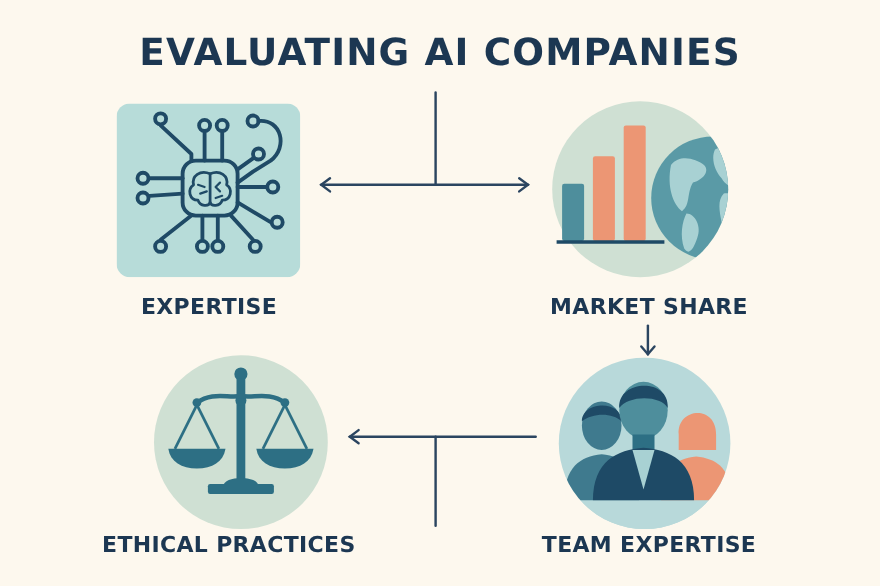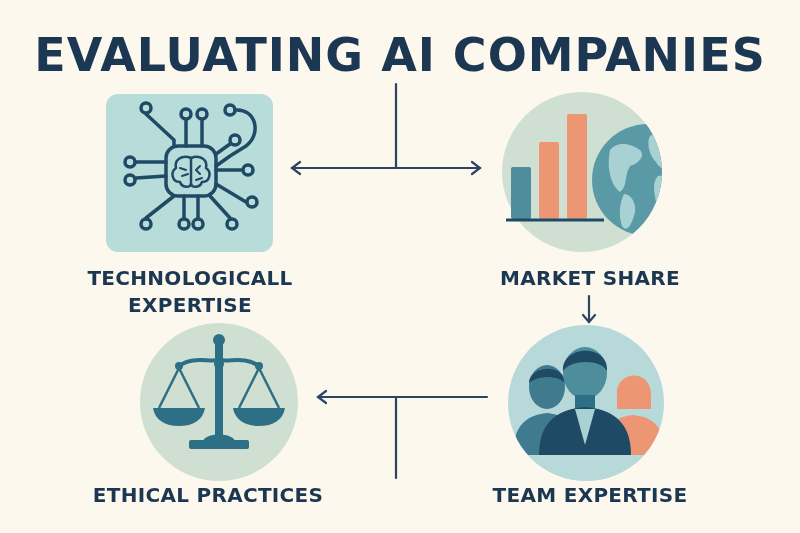--- a/index.html
+++ b/index.html
@@ -5,21 +5,21 @@
   html, body { margin: 0; padding: 0; }
   body {
     width: 800px; height: 533px; overflow: hidden;
     background: #fdf8ee;
     position: relative;
     font-family: "DejaVu Sans", "Liberation Sans", sans-serif;
     color: #1c3752;
   }
   .title {
     position: absolute; left: 0; top: 28px; width: 800px;
-    text-align: center; font-size: 46px; font-weight: bold;
+    text-align: center; font-size: 34px; font-weight: bold;
     letter-spacing: 1px; color: #1c3752;
   }
   .label {
     position: absolute; text-align: center; font-size: 20px;
     font-weight: bold; color: #1c3752; line-height: 27px; letter-spacing: 0.3px;
   }
   .icon-wrap { position: absolute; }
   svg.connectors { position: absolute; left: 0; top: 0; }
 </style>
 </head>
@@ -80,21 +80,20 @@
       <path d="M104 102 L124 124"></path>
         <circle cx="126" cy="130" r="5"></circle>
 
       <path d="M85 64 C76 60 68 66 70 74 C64 78 66 88 74 88 C76 94 84 94 85 90 Z" stroke-width="2.5"></path>
       <path d="M85 64 C94 60 102 66 100 74 C106 78 104 88 96 88 C94 94 86 94 85 90" stroke-width="2.5"></path>
       <path d="M74 74 L80 76 M76 82 L82 80 M94 72 L90 76 L94 80 M96 84 L90 86" stroke-width="2"></path>
     </g>
   </svg>
 </div>
 <div class="label" style="left:60px;top:265px;width:260px;">
-  <div>TECHNOLOGICALL</div>
   <div>EXPERTISE</div>
 </div>
 
 <div class="icon-wrap" style="left:500px;top:90px;width:180px;height:170px;">
   <svg width="180" height="170" viewBox="0 0 180 170">
     <defs>
         <clipPath id="cmk">
           <circle cx="82" cy="82" r="80"></circle>
         </clipPath>
       </defs>

